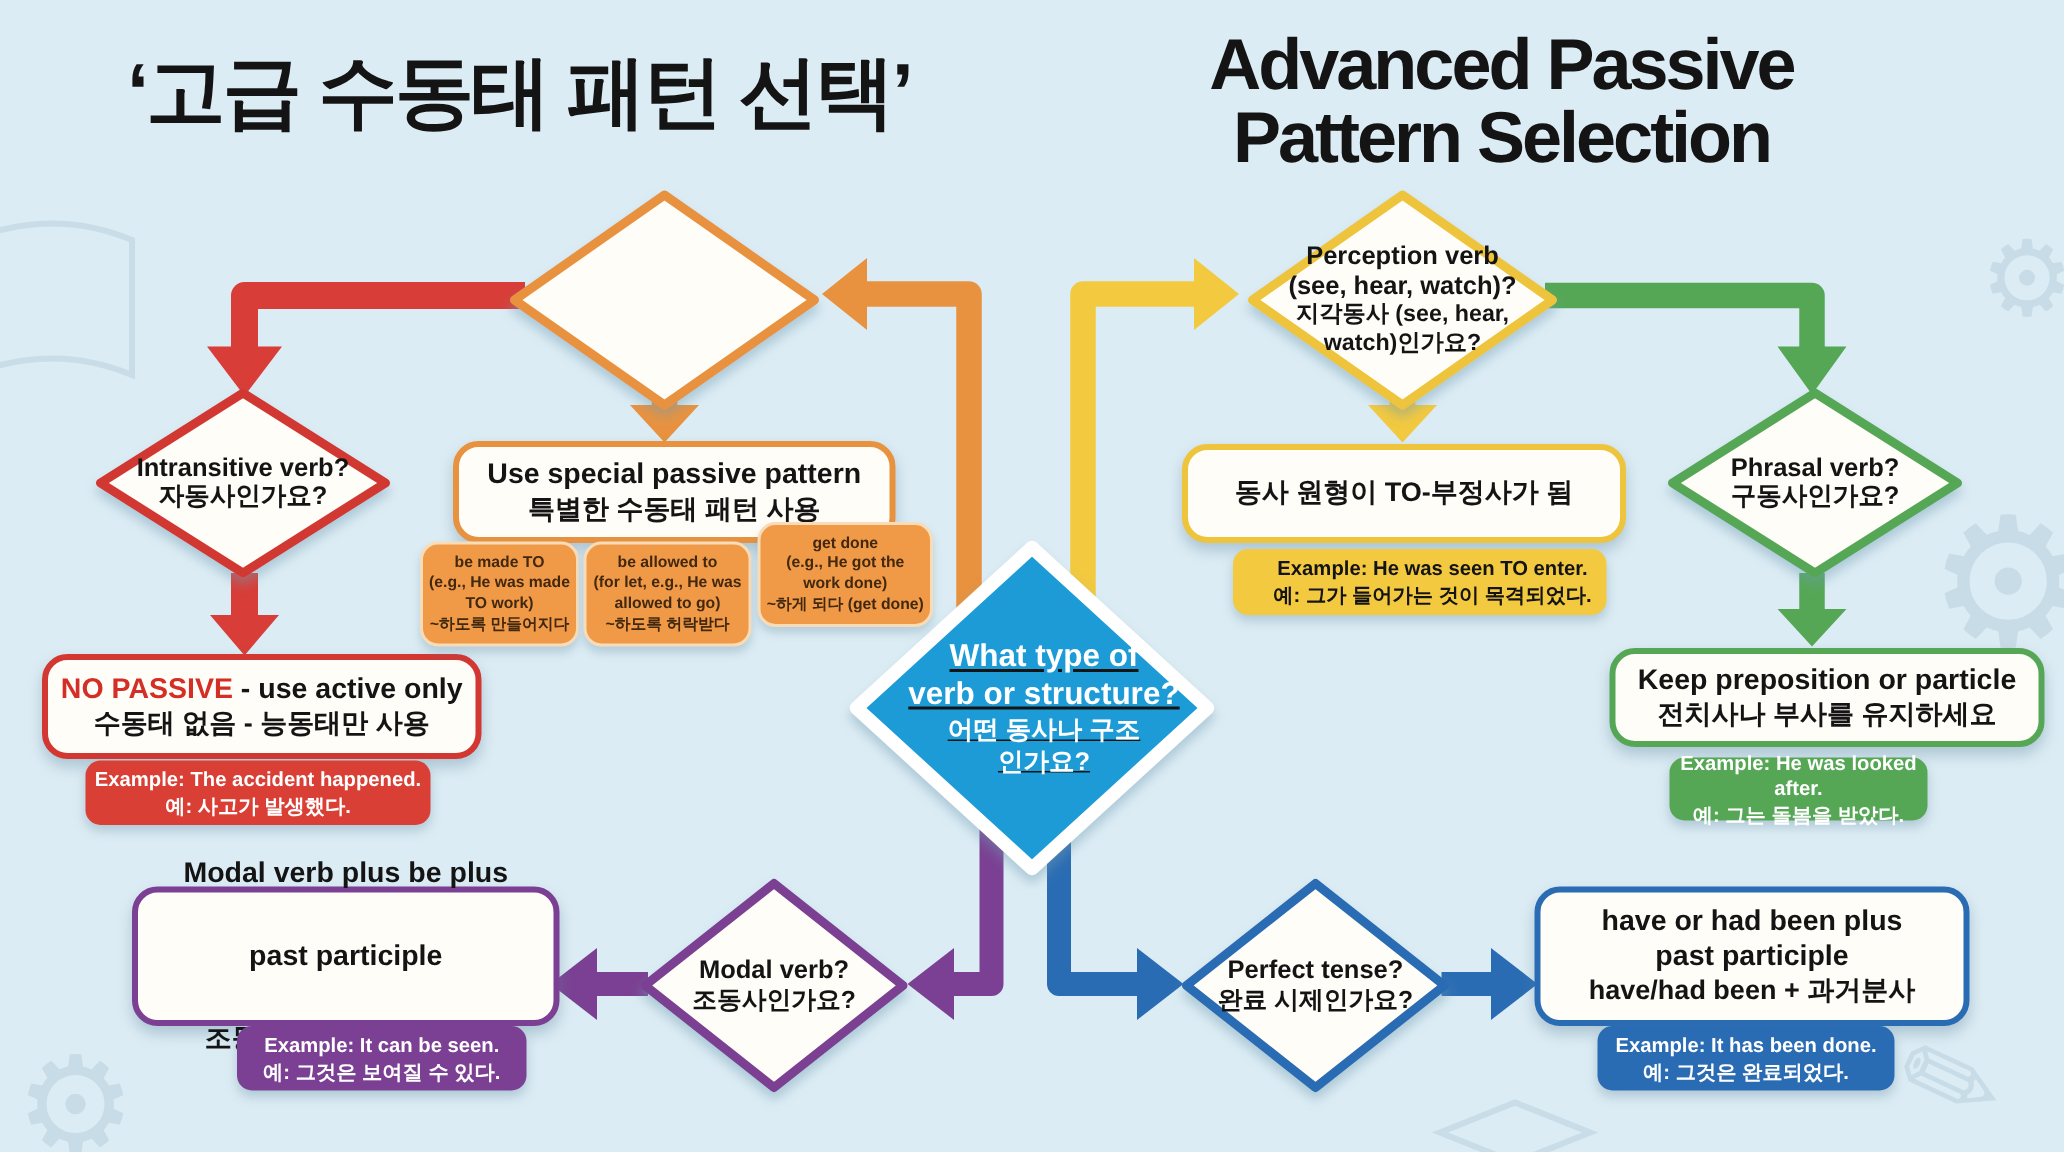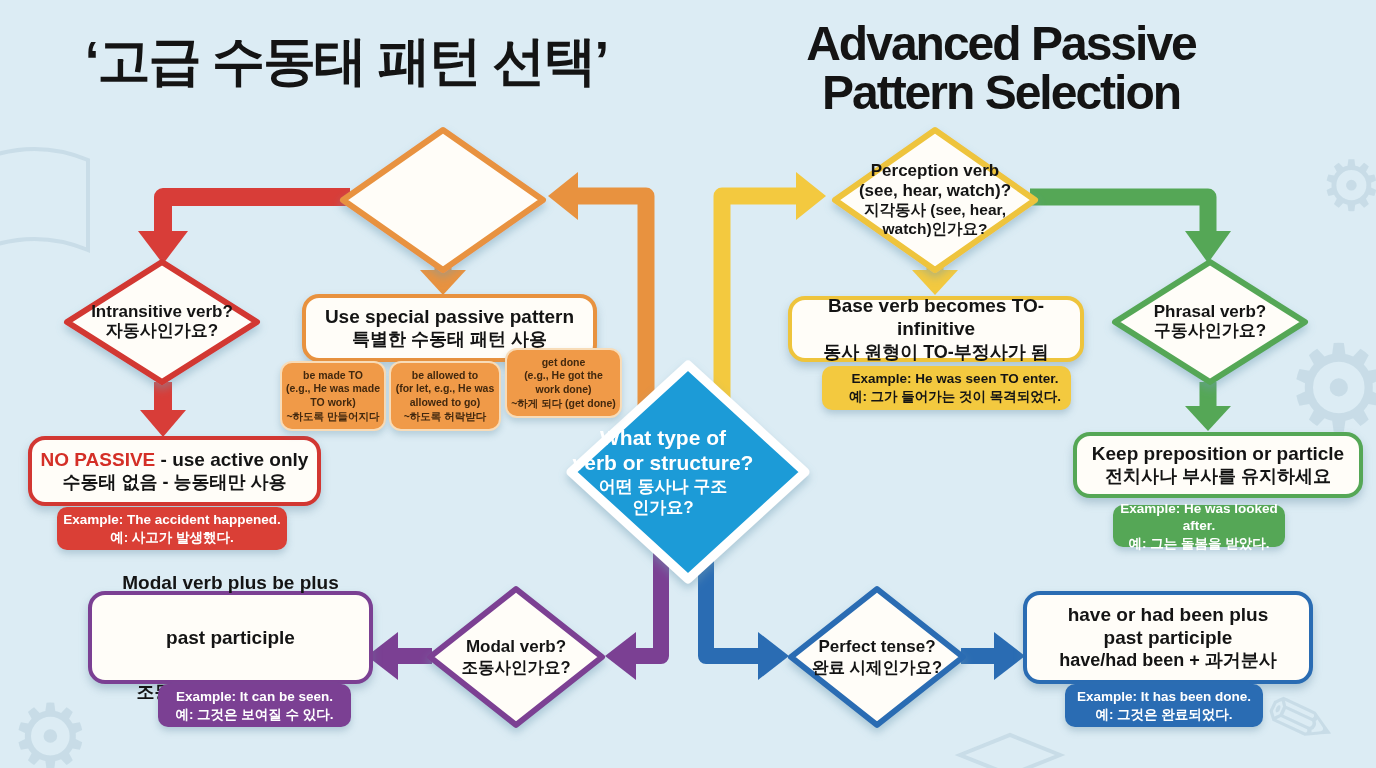--- a/index.html
+++ b/index.html
@@ -137,21 +137,21 @@
     <div class="ko">watch)인가요?</div>
   </div>
   <div class="dtxt ctr" style="left:67px;top:282px;width:190px;height:80px;">
     <div class="en">Intransitive verb?</div>
     <div class="ko" style="font-size:17px;">자동사인가요?</div>
   </div>
   <div class="dtxt ctr" style="left:1115px;top:282px;width:190px;height:80px;">
     <div class="en">Phrasal verb?</div>
     <div class="ko" style="font-size:17px;">구동사인가요?</div>
   </div>
-  <div class="dtxt center-dtxt ctr" style="left:548px;top:420px;width:230px;height:104px;">
+  <div class="dtxt center-dtxt ctr" style="left:581px;top:420px;width:230px;height:104px;text-decoration:underline;">
     <div class="en">What type of</div>
     <div class="en">verb or structure?</div>
     <div class="ko">어떤 동사나 구조</div>
     <div class="ko">인가요?</div>
   </div>
   <div class="dtxt ctr" style="left:430px;top:617px;width:172px;height:80px;">
     <div class="en">Modal verb?</div>
     <div class="ko" style="font-size:16.5px;">조동사인가요?</div>
   </div>
   <div class="dtxt ctr" style="left:791px;top:617px;width:172px;height:80px;">
@@ -185,21 +185,20 @@
     <div>~하도록 허락받다</div>
   </div>
   <div class="sub" style="left:505px;top:348px;width:113px;height:66px;">
     <div>get done</div>
     <div>(e.g., He got the</div>
     <div>work done)</div>
     <div>~하게 되다 (get done)</div>
   </div>
 
   <div class="rbox b-yellow" style="left:788px;top:296px;width:288px;height:58px;">
-    <div class="en">Base verb becomes TO-infinitive</div>
     <div class="ko">동사 원형이 TO-부정사가 됨</div>
   </div>
   <div class="pill p-yellow" style="left:822px;top:366px;width:232px;height:44px;padding-left:17px;">
     <div>Example: He was seen TO enter.</div>
     <div>예: 그가 들어가는 것이 목격되었다.</div>
   </div>
 
   <div class="rbox b-green" style="left:1073px;top:432px;width:282px;height:58px;">
     <div class="en">Keep preposition or particle</div>
     <div class="ko">전치사나 부사를 유지하세요</div>

